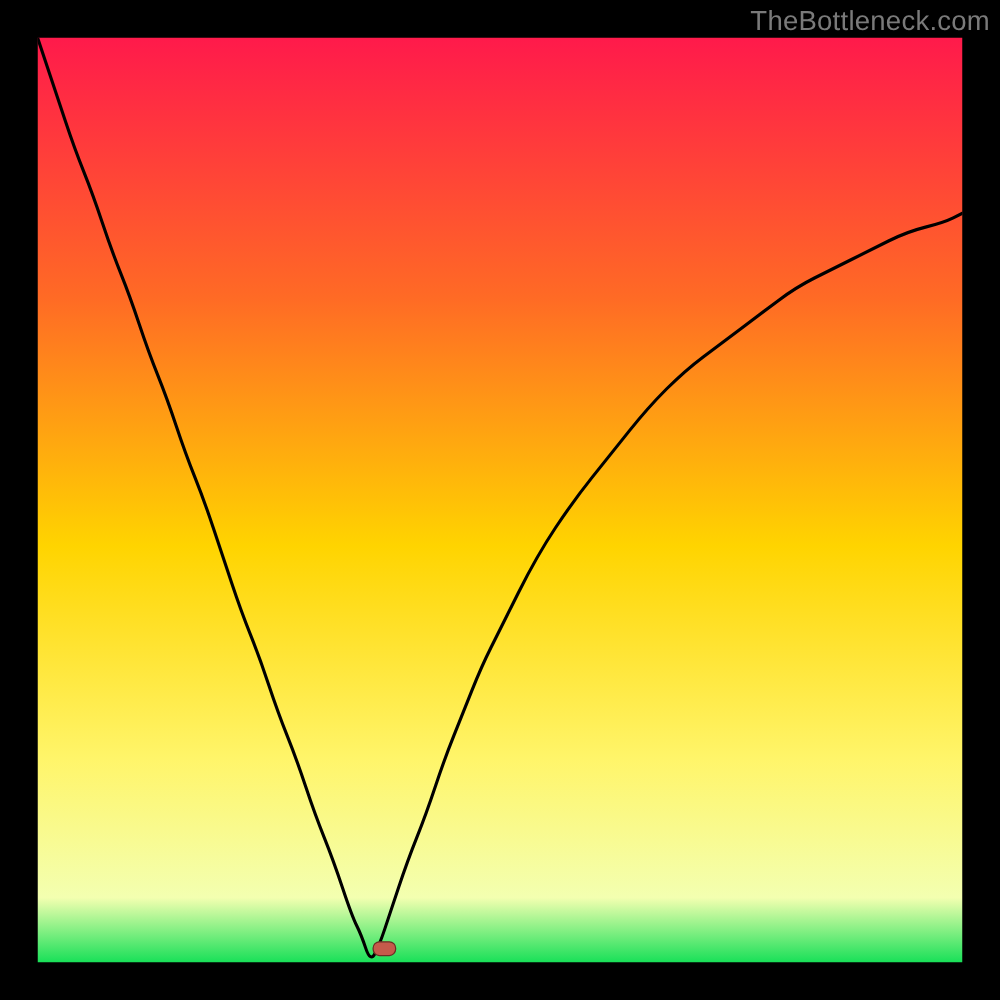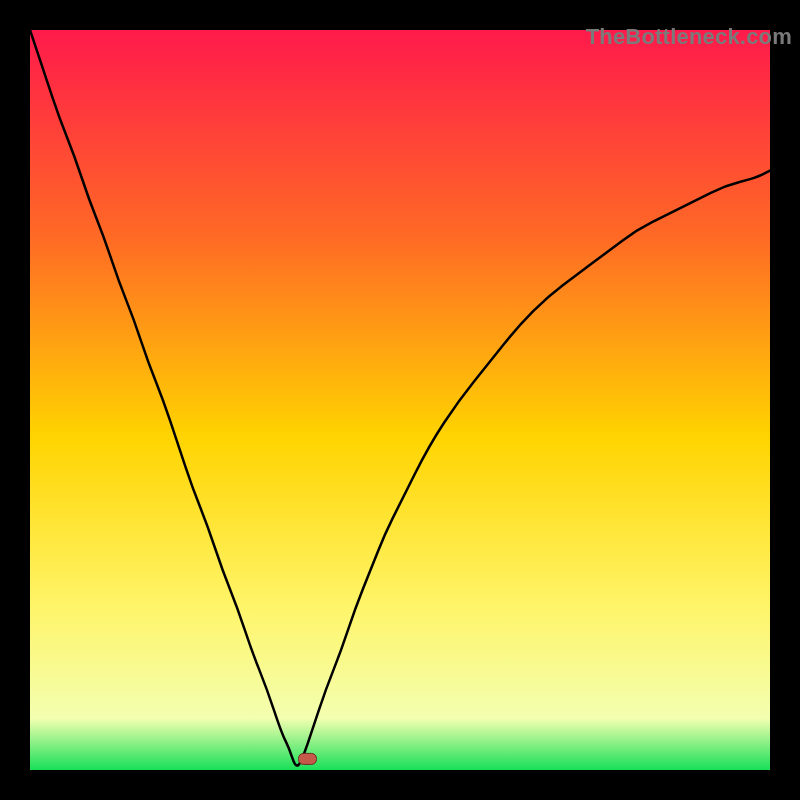--- a/index.html
+++ b/index.html
@@ -25,24 +25,23 @@
     top: 0;
     width: 740px;
     height: 740px;
   }
   .watermark {
     position: absolute;
     top: 4px;
     right: 8px;
     color: #7a7a7a;
     font-size: 22px;
-    font-weight: 700;
+    font-weight: 400;
     letter-spacing: 0.2px;
     user-select: none;
-    margin-top: 20px;
   }
 </style>
 </head>
 <body>
 
 <div class="frame">
   <svg class="plot-area" viewBox="0 0 740 740" preserveAspectRatio="none">
     <defs>
       <linearGradient id="bgGrad" x1="0" y1="0" x2="0" y2="1">
         <stop id="g0" offset="0%" stop-color="#ff1a4b"></stop>

